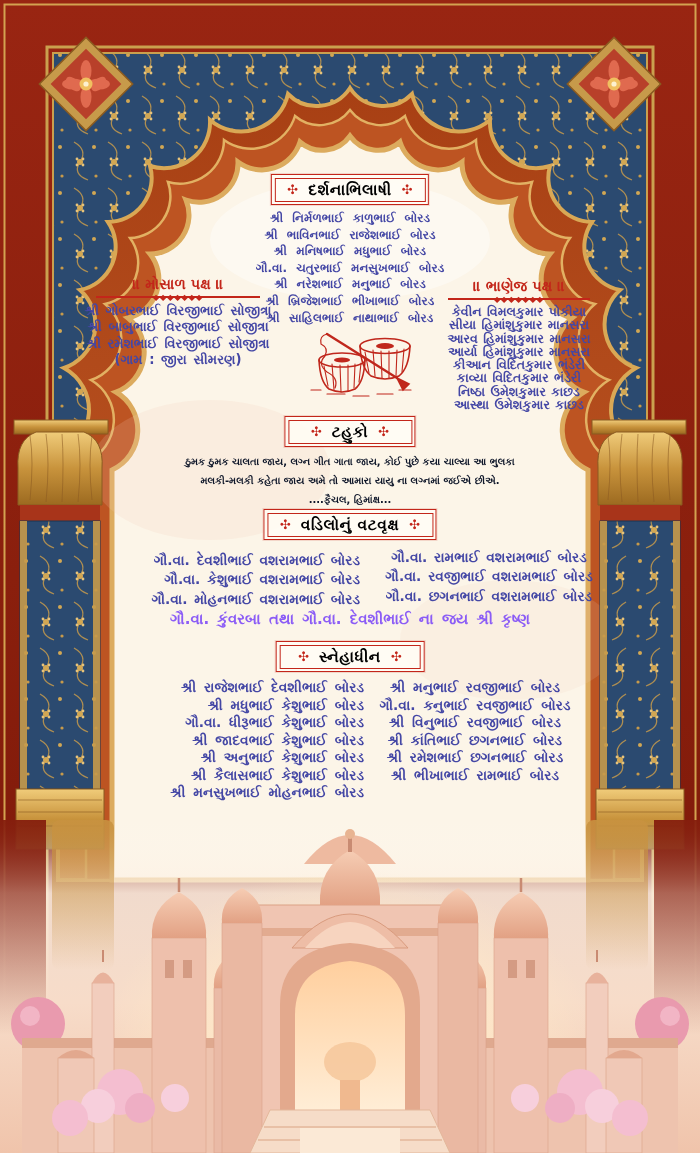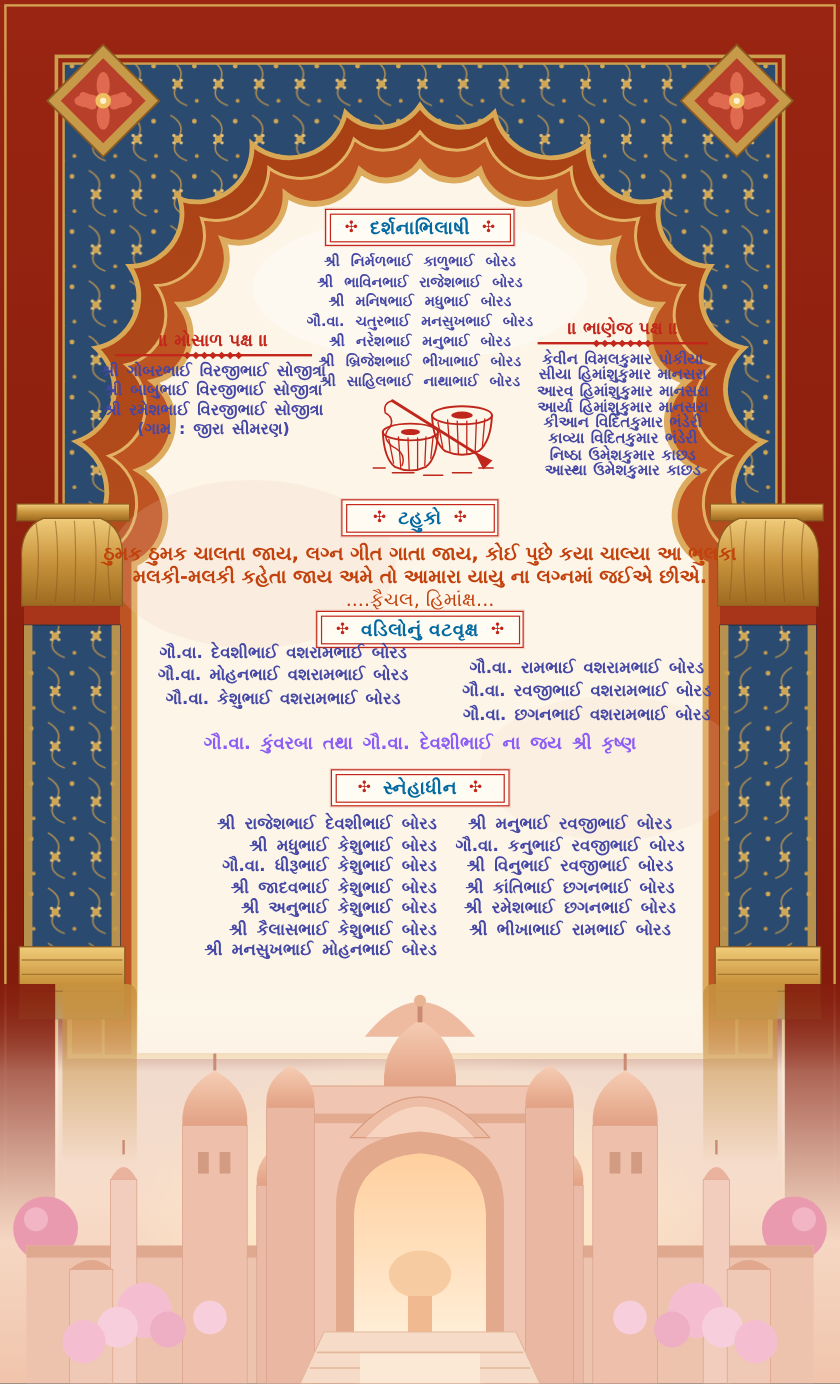--- a/index.html
+++ b/index.html
@@ -6,37 +6,37 @@
   .card{position:relative;width:700px;height:1153px;overflow:hidden;background:#fcf5e8;
         font-family:"DejaVu Sans","Liberation Sans",sans-serif;}
   .layer{position:absolute;left:0;top:0;width:700px;height:1153px;pointer-events:none;}
   .abs{position:absolute;}
   .ctr{left:50%;transform:translateX(-50%);}
   
   .badge{display:flex;align-items:center;gap:9px;border:1.4px solid #c3261a;padding:2.5px;
          background:rgba(255,253,246,.85);box-shadow:0 0 0 1px rgba(195,38,26,.15);}
   .badge .inner{display:flex;align-items:center;gap:10px;border:1.2px solid #c3261a;
          padding:2px 12px;white-space:nowrap;}
-  .badge .t{color:#0369a1;font-weight:700;font-size:15.5px;letter-spacing:.5px;}
+  .badge .t{color:#000000;font-weight:700;font-size:15.5px;letter-spacing:.5px;}
   .flor{color:#c3261a;font-size:13px;line-height:1;}
   
   .blue{color:#4447a5;font-weight:600;}
   .namelist .name-row{white-space:nowrap;}
   .center{text-align:center;}
   .side-hdr{color:#c3261a;font-weight:700;font-size:14.5px;text-align:center;white-space:nowrap;}
   .rule{position:relative;height:2px;background:#c3261a;width:82%;margin:3px auto 5px;}
   .rule span{position:absolute;left:50%;top:50%;transform:translate(-50%,-50%);
              color:#c3261a;font-size:8px;letter-spacing:1px;white-space:nowrap;}
   .main-list{font-size:12px;line-height:16.6px;word-spacing:5px;}
   .side-list-l{font-size:13.2px;line-height:16.4px;word-spacing:2px;}
   .side-list-r{font-size:12.6px;line-height:13.3px;word-spacing:1px;}
   .col-list{font-size:13.8px;line-height:19.4px;word-spacing:2px;white-space:nowrap;}
   .sneh-list{font-size:13.8px;line-height:17.5px;word-spacing:3px;white-space:nowrap;}
-  .poem{font-size:16px;line-height:19px;color:#c2410c;font-weight:600;}
-  .sig{font-weight:400;}
+  .poem{font-size:10px;line-height:19px;color:#0f172a;font-weight:600;}
+  .sig{font-weight:700;}
   .bless{font-size:15px;font-weight:700;color:#8b5cf6;word-spacing:3px;}
 </style>
 </head>
 <body>
 
 <div class="card">
 
   <svg class="layer" viewBox="0 0 700 1153">
     <defs>
       <linearGradient id="maroonG" x1="0" y1="0" x2="0" y2="1">
@@ -245,21 +245,21 @@
     </div>
     <div class="center blue namelist side-list-l">
 
     <div class="name-row">શ્રી ગોબરભાઈ વિરજીભાઈ સોજીત્રા</div>
         <div class="name-row">શ્રી બાબુભાઈ વિરજીભાઈ સોજીત્રા</div>
         <div class="name-row">શ્રી રમેશભાઈ વિરજીભાઈ સોજીત્રા</div>
       </div>
     <div class="center blue side-list-l">(ગામ : જીરા સીમરણ)</div>
   </div>
 
-  <div class="abs" style="left:432px;top:266px;width:174px;">
+  <div class="abs" style="left:432px;top:278px;width:174px;">
     <div class="side-hdr">॥ ભાણેજ પક્ષ ॥</div>
     <div class="rule">
       <span>◆◆◆◆◆◆◆</span>
     </div>
     <div class="center blue namelist side-list-r">
 
     <div class="name-row">કેવીન વિમલકુમાર પોકીયા</div>
         <div class="name-row">સીયા હિમાંશુકુમાર માનસરા</div>
         <div class="name-row">આરવ હિમાંશુકુમાર માનસરા</div>
         <div class="name-row">આર્યા હિમાંશુકુમાર માનસરા</div>
@@ -308,25 +308,25 @@
   <div class="abs ctr" style="top:509px;">
     <div class="badge">
       <div class="inner">
         <span class="flor">✣</span>
         <span class="t">વડિલોનું વટવૃક્ષ</span>
         <span class="flor">✣</span>
       </div>
     </div>
   </div>
 
-  <div class="abs center blue namelist col-list" style="left:112px;top:535px;width:248px;">
+  <div class="abs center blue namelist col-list" style="left:112px;top:551px;width:248px;text-align:right;">
 
   <div class="name-row">ગૌ.વા. દેવશીભાઈ વશરામભાઈ બોરડ</div>
+      <div class="name-row">ગૌ.વા. કેશુભાઈ વશરામભાઈ બોરડ</div>
       <div class="name-row">ગૌ.વા. મોહનભાઈ વશરામભાઈ બોરડ</div>
-      <div class="name-row">ગૌ.વા. કેશુભાઈ વશરામભાઈ બોરડ</div>
     </div>
   <div class="abs center blue namelist col-list" style="left:365px;top:548px;width:248px;">
 
   <div class="name-row">ગૌ.વા. રામભાઈ વશરામભાઈ બોરડ</div>
       <div class="name-row">ગૌ.વા. રવજીભાઈ વશરામભાઈ બોરડ</div>
       <div class="name-row">ગૌ.વા. છગનભાઈ વશરામભાઈ બોરડ</div>
     </div>
   <div class="abs ctr center bless" style="top:610px;width:560px;">ગૌ.વા. કુંવરબા તથા ગૌ.વા. દેવશીભાઈ ના જય શ્રી કૃષ્ણ</div>
 
   <div class="abs ctr" style="top:641px;">

